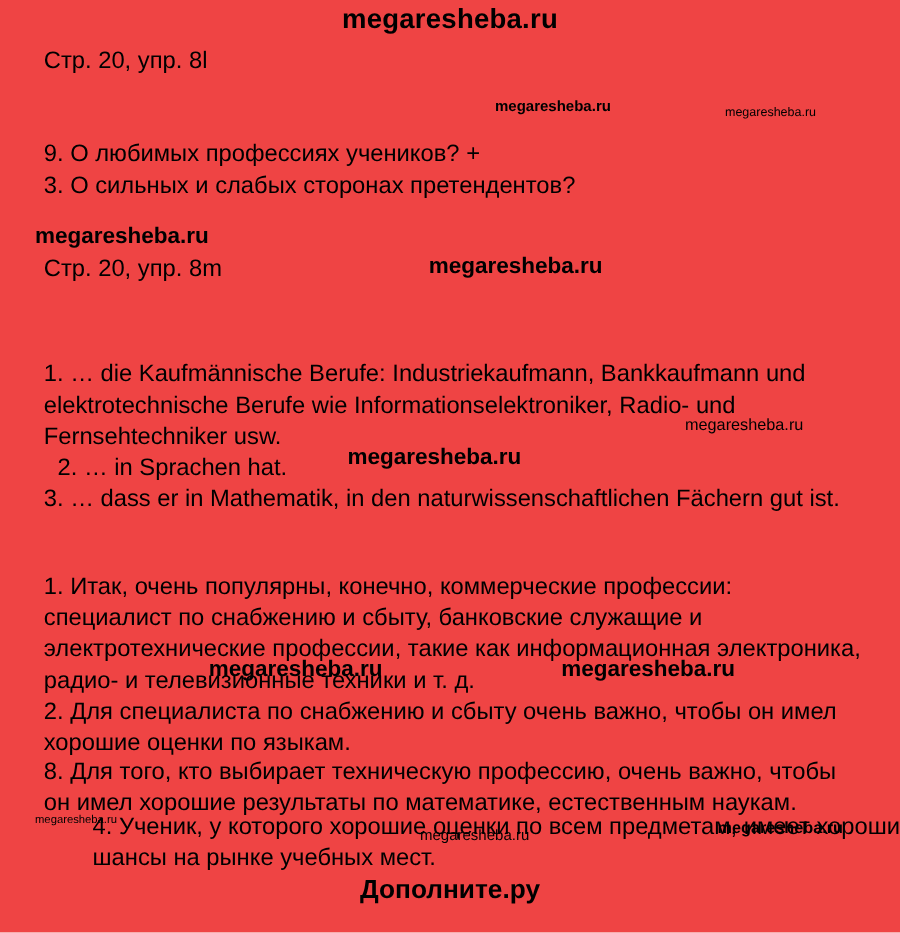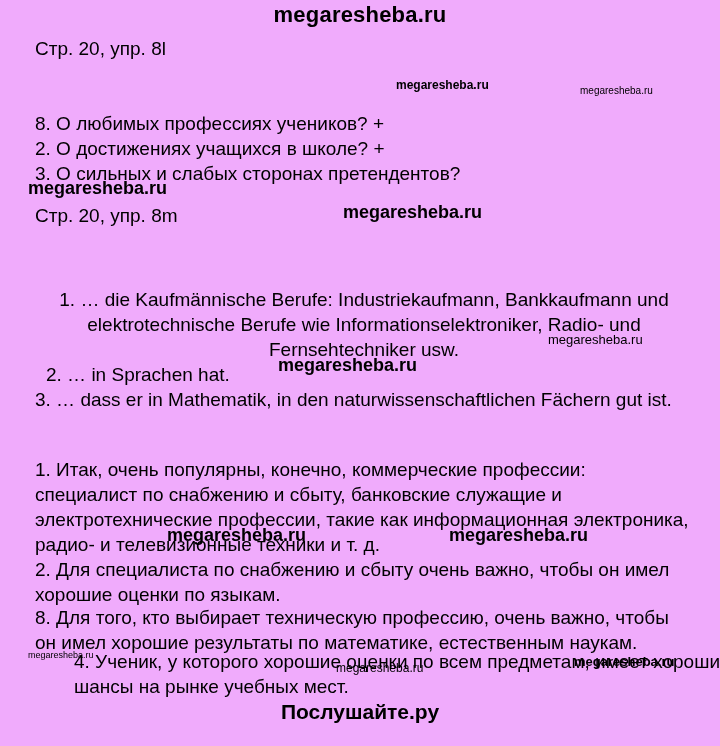--- a/index.html
+++ b/index.html
@@ -1,20 +1,20 @@
 <!DOCTYPE html>
 <html><head>
 <meta charset="utf-8">
 <style>
   html,body{margin:0;padding:0;background:#ffffff;}
   body{
     width:720px;height:746px;position:relative;overflow:hidden;
     font-family:"Liberation Sans", sans-serif;color:#000;
   }
-  .page{position:absolute;inset:0;background:#f0abfc;}
+  .page{position:absolute;inset:0;background:#ef4444;}
 
   
   .top-title{
     position:absolute;top:2px;left:0;width:100%;text-align:center;
     font-size:22px;font-weight:bold;letter-spacing:.2px;
   }
   .bottom-title{
     position:absolute;top:700px;left:0;width:100%;text-align:center;
     font-size:21px;font-weight:bold;
   }
@@ -22,21 +22,21 @@
   
   .tb{
     position:absolute;left:35px;width:658px;
     font-size:19px;line-height:25px;
   }
   .h8l{top:36px;}
   .t8l{top:61px;}
   .opts{top:111px;}
   .h8m{top:203px;}
   .t8m{top:228px;}
-  .de1{top:287px;text-align:center;}
+  .de1{top:287px;}
   .de2{top:362px;margin-left:11px;}
   .de3{top:387px;}
   .de4{top:412px;}
   .ru1{top:457px;}
   .ru2{top:557px;}
   .ru3{top:605px;}
   .ru4{top:649px;margin-left:39px;}
 
   
   .wm{position:absolute;white-space:nowrap;color:#000;}
@@ -55,22 +55,21 @@
 </head>
 <body>
 
 <div class="page">
 
   <div class="top-title">megaresheba.ru</div>
 
   <div class="tb h8l">Стр. 20, упр. 8l</div>
 
   <div class="tb opts">
-    <div>8. О любимых профессиях учеников? +</div>
-    <div>2. О достижениях учащихся в школе? +</div>
+    <div>9. О любимых профессиях учеников? +</div>
     <div>3. О сильных и слабых сторонах претендентов?</div>
   </div>
 
   <div class="tb h8m">Стр. 20, упр. 8m</div>
 
   <div class="tb de1">1. … die Kaufmännische Berufe: Industriekaufmann, Bankkaufmann und elektrotechnische Berufe wie Informationselektroniker, Radio- und Fernsehtechniker usw.</div>
   <div class="tb de2">2. … in Sprachen hat.</div>
   <div class="tb de3">3. … dass er in Mathematik, in den naturwissenschaftlichen Fächern gut ist.</div>
 
   <div class="tb ru1">1. Итак, очень популярны, конечно, коммерческие профессии: специалист по снабжению и сбыту, банковские служащие и электротехнические профессии, такие как информационная электроника, радио- и телевизионные техники и т. д.</div>
@@ -83,15 +82,15 @@
   <span class="wm wm3">megaresheba.ru</span>
   <span class="wm wm4">megaresheba.ru</span>
   <span class="wm wm5">megaresheba.ru</span>
   <span class="wm wm6">megaresheba.ru</span>
   <span class="wm wm7">megaresheba.ru</span>
   <span class="wm wm8">megaresheba.ru</span>
   <span class="wm wm9">megaresheba.ru</span>
   <span class="wm wm10">megaresheba.ru</span>
   <span class="wm wm11">megaresheba.ru</span>
 
-  <div class="bottom-title">Послушайте.ру</div>
+  <div class="bottom-title">Дополните.ру</div>
 
 </div>
 
 </body></html>

